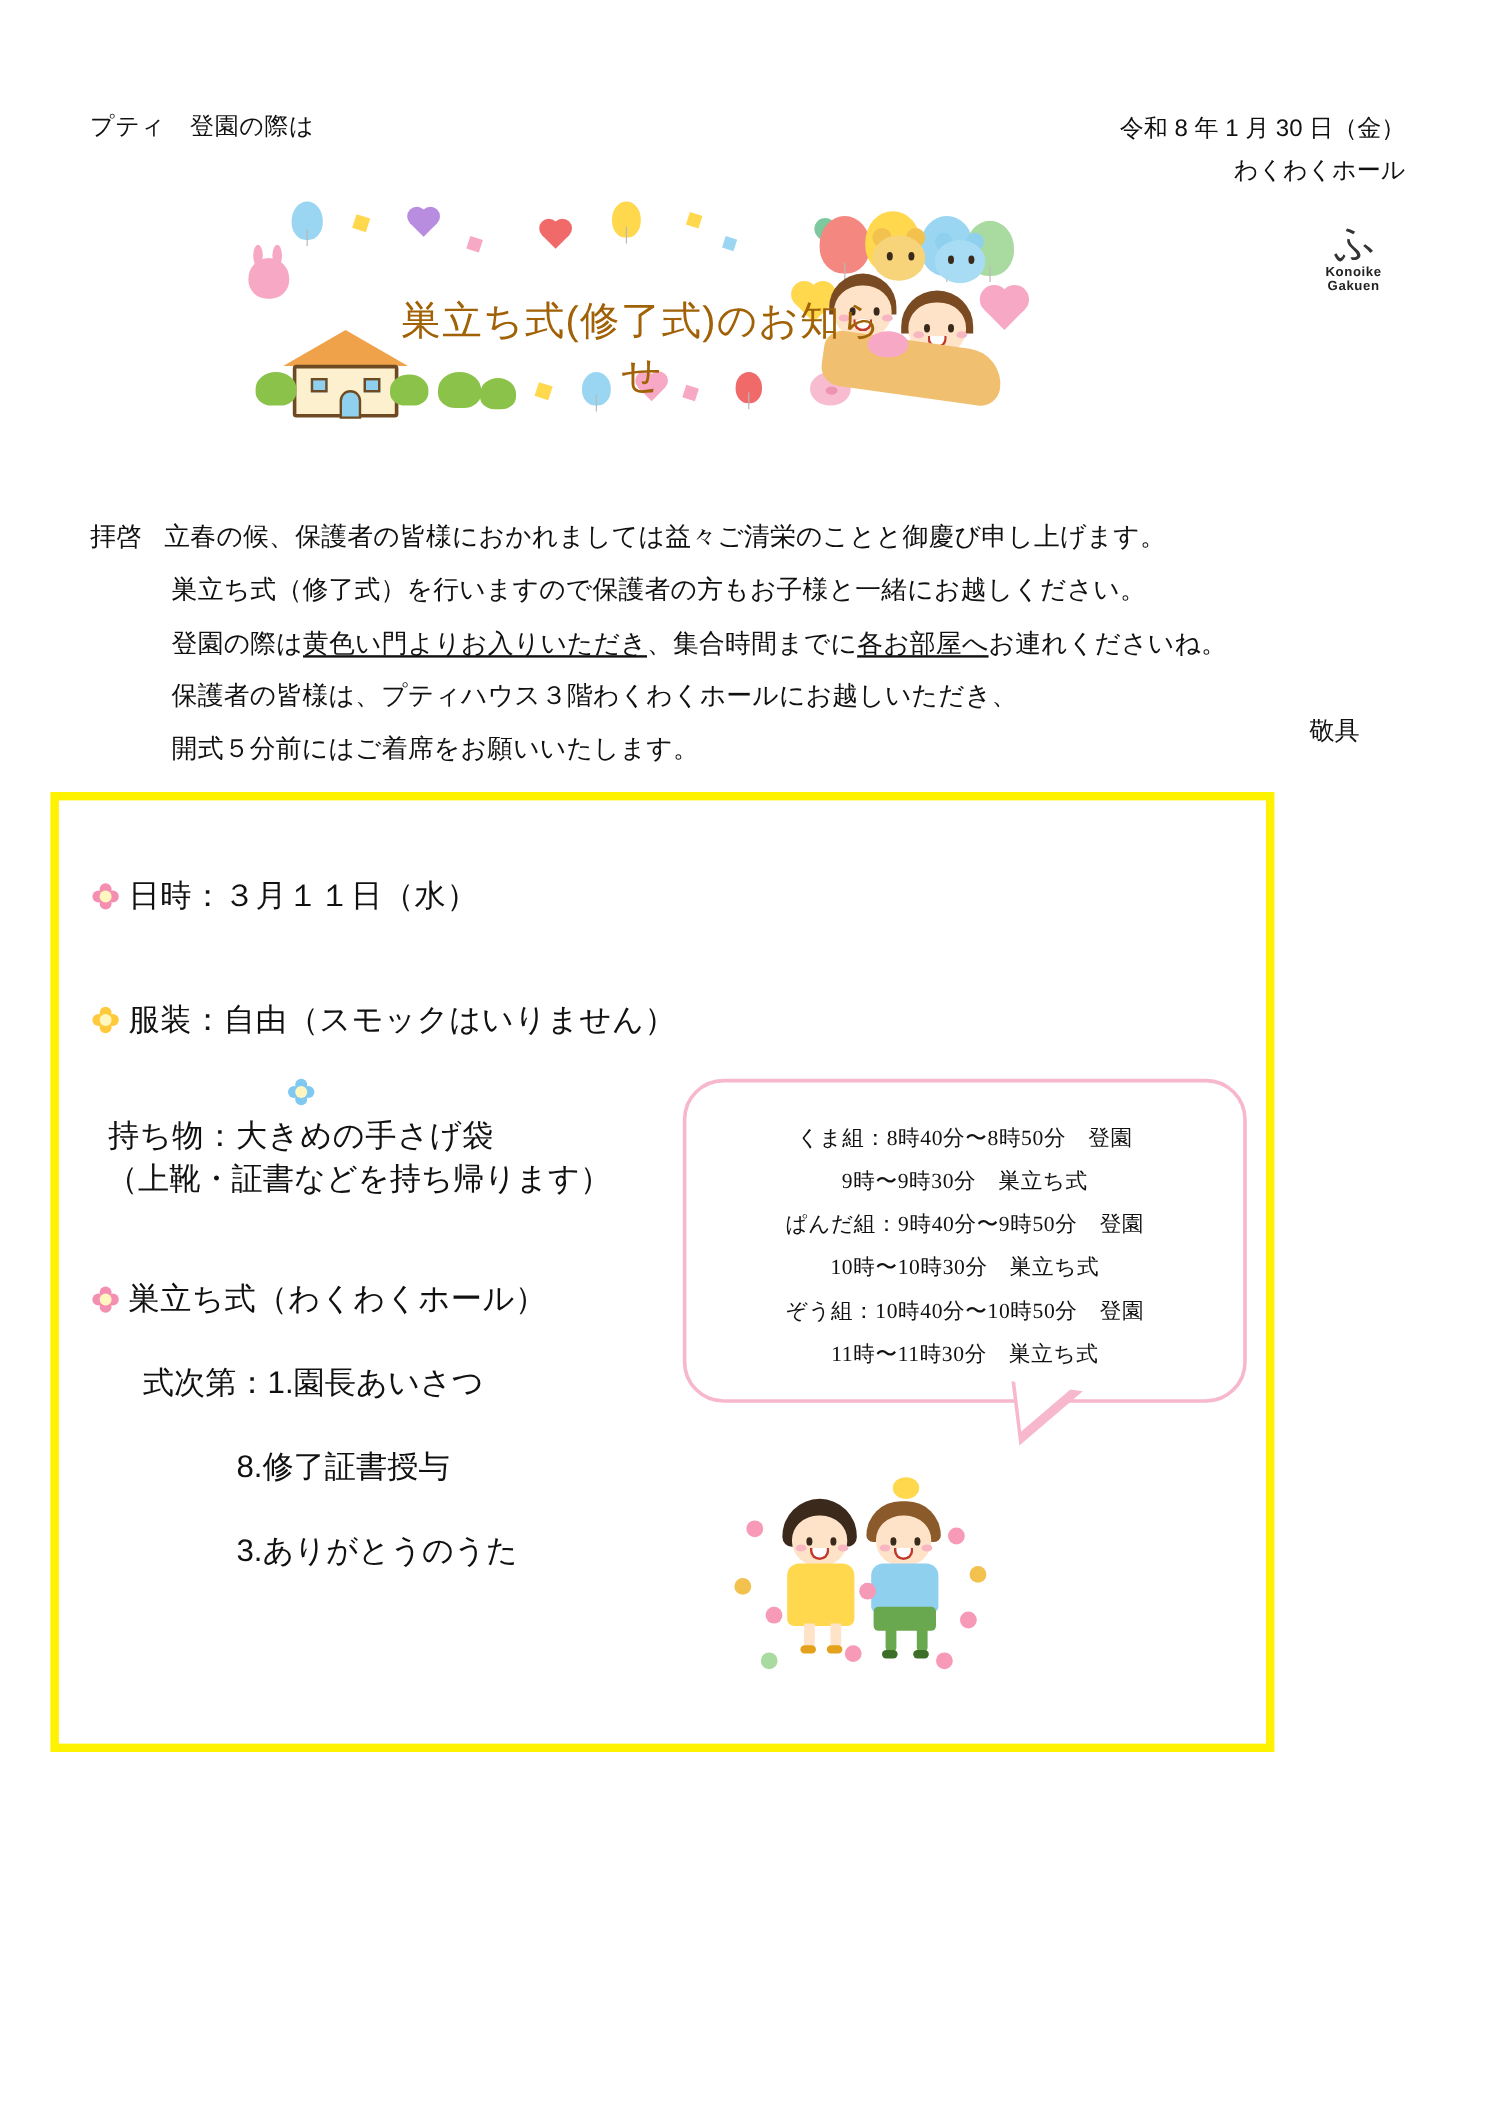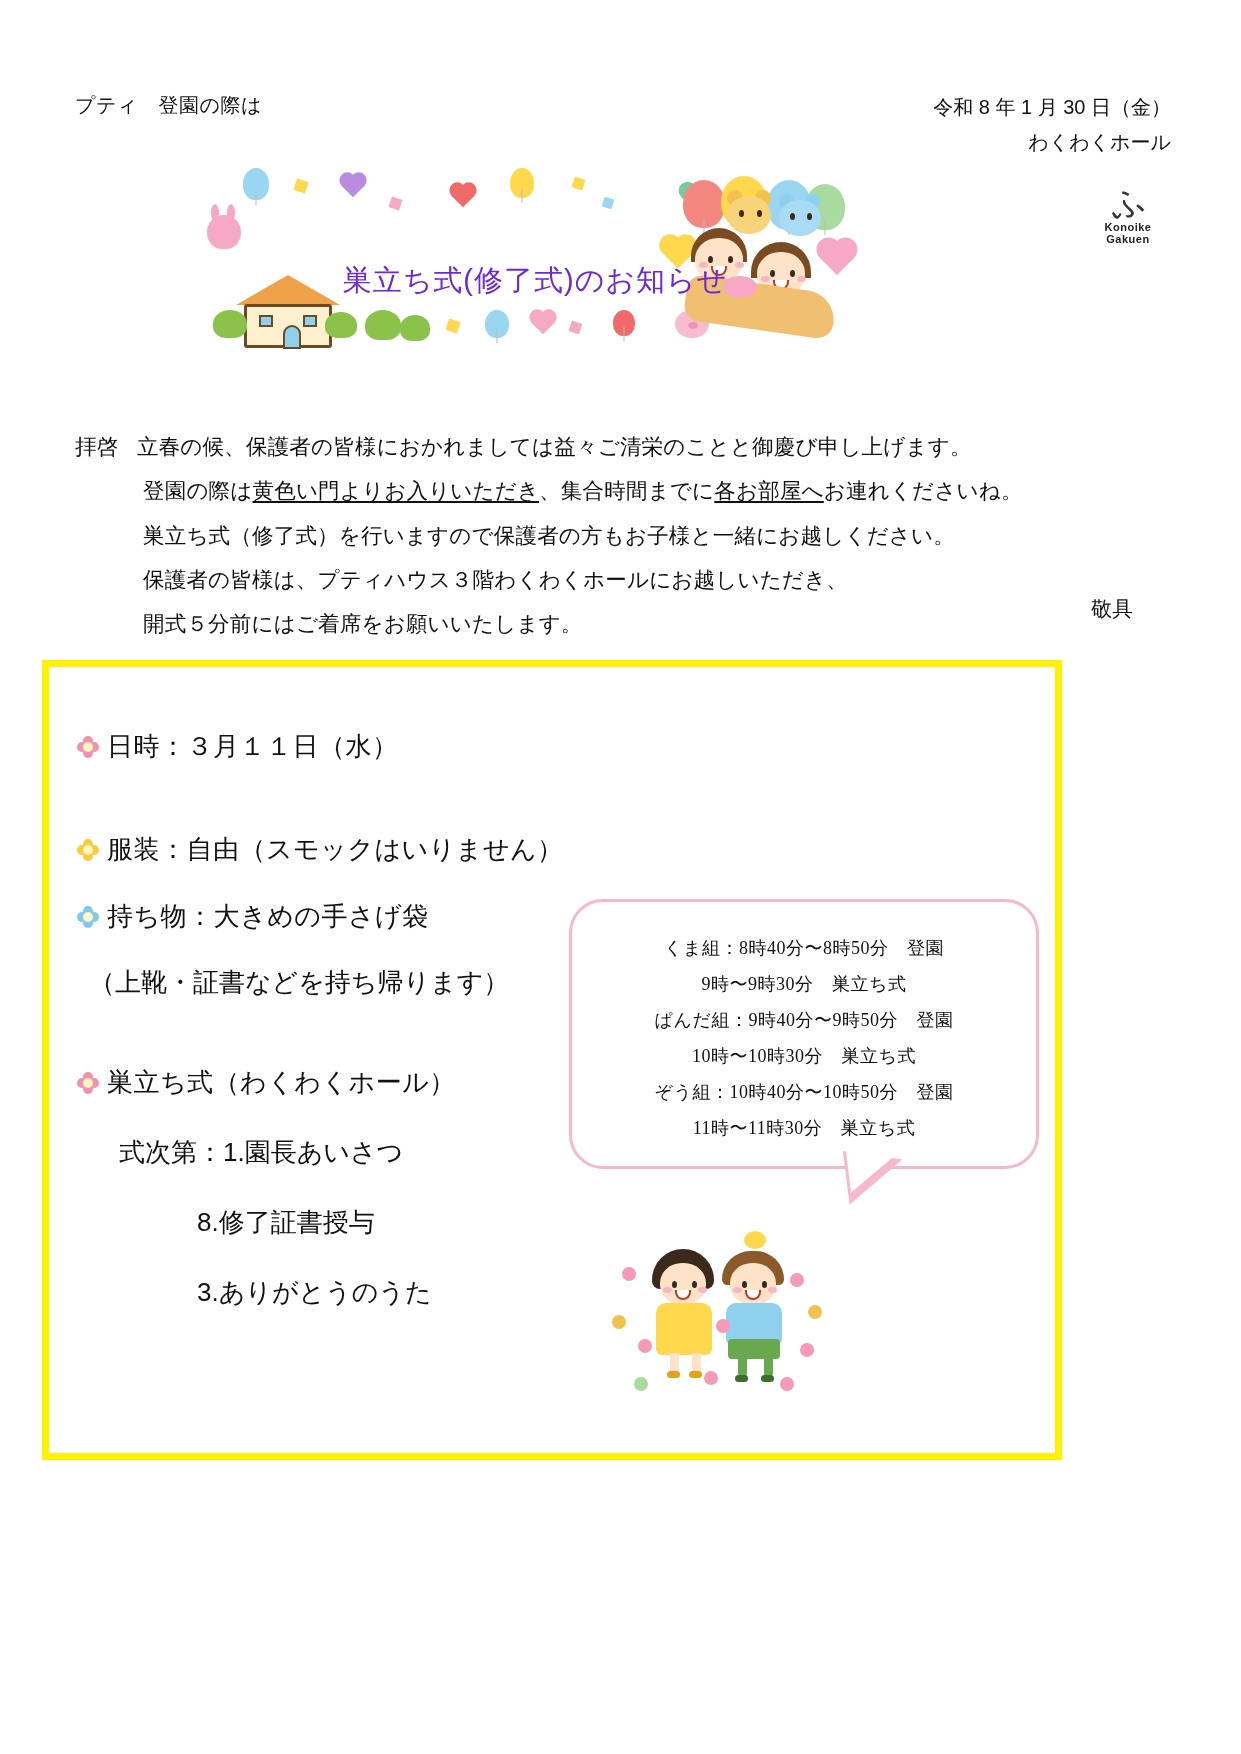--- a/index.html
+++ b/index.html
@@ -26,21 +26,21 @@
   }
 
   
   .banner {
     position: absolute; left: 185px; top: 160px;
     width: 700px; height: 205px;
   }
   .banner-title {
     position: absolute; left: 140px; top: 85px;
     width: 420px; text-align: center;
-    font-size: 29px; letter-spacing: 1px; color: #6d28d9; margin-top: 16px;
+    font-size: 33px; letter-spacing: 1px; color: #a16207;
   }
   .logo {
     position: absolute; right: 68px; top: 185px;
     width: 90px; height: 90px;
   }
   .logo-mark {
     font-size: 34px; color: #333; text-align: center; line-height: 1;
     transform: rotate(-8deg);
   }
   .logo-text {
@@ -276,24 +276,24 @@
     </div>
 
     <div class="banner-title">巣立ち式(修了式)のお知らせ</div>
   </div>
 
   <div class="greeting">
     <div class="row">
       <span>拝啓</span>
       &nbsp;&nbsp;<span>立春の候、保護者の皆様におかれましては益々ご清栄のことと御慶び申し上げます。</span>
     </div>
+    <div class="row indent">巣立ち式（修了式）を行いますので保護者の方もお子様と一緒にお越しください。</div>
     <div class="row indent">
       <span>登園の際は</span><span class="u">黄色い門よりお入りいただき</span><span>、集合時間までに</span><span class="u">各お部屋へ</span><span>お連れくださいね。</span>
     </div>
-    <div class="row indent">巣立ち式（修了式）を行いますので保護者の方もお子様と一緒にお越しください。</div>
     <div class="row indent">保護者の皆様は、プティハウス３階わくわくホールにお越しいただき、</div>
     <div class="row indent">開式５分前にはご着席をお願いいたします。</div>
   </div>
   <div class="closing">敬具</div>
 
   <div class="yellowbox">
 
     <div class="item" style="left:28px;top:62px;">
       <span class="flower">
         <span class="p1" style="background:#f48fb1"></span>
@@ -309,21 +309,21 @@
       <span class="flower">
         <span class="p1" style="background:#ffc93c"></span>
           <span class="p2" style="background:#ffc93c"></span>
         <span class="p3" style="background:#ffc93c"></span>
           <span class="p4" style="background:#ffc93c"></span>
         <span class="ctr"></span>
       </span>
       <span>服装：自由（スモックはいりません）</span>
     </div>
 
-    <div class="item" style="left:28px;top:232px;">
+    <div class="item" style="left:41px;top:232px;flex-direction:column;">
       <span class="flower">
         <span class="p1" style="background:#7ec8f2"></span>
           <span class="p2" style="background:#7ec8f2"></span>
         <span class="p3" style="background:#7ec8f2"></span>
           <span class="p4" style="background:#7ec8f2"></span>
         <span class="ctr"></span>
       </span>
       <span>持ち物：大きめの手さげ袋</span>
     </div>
     <div class="sub" style="left:40px;top:298px;">（上靴・証書などを持ち帰ります）</div>

